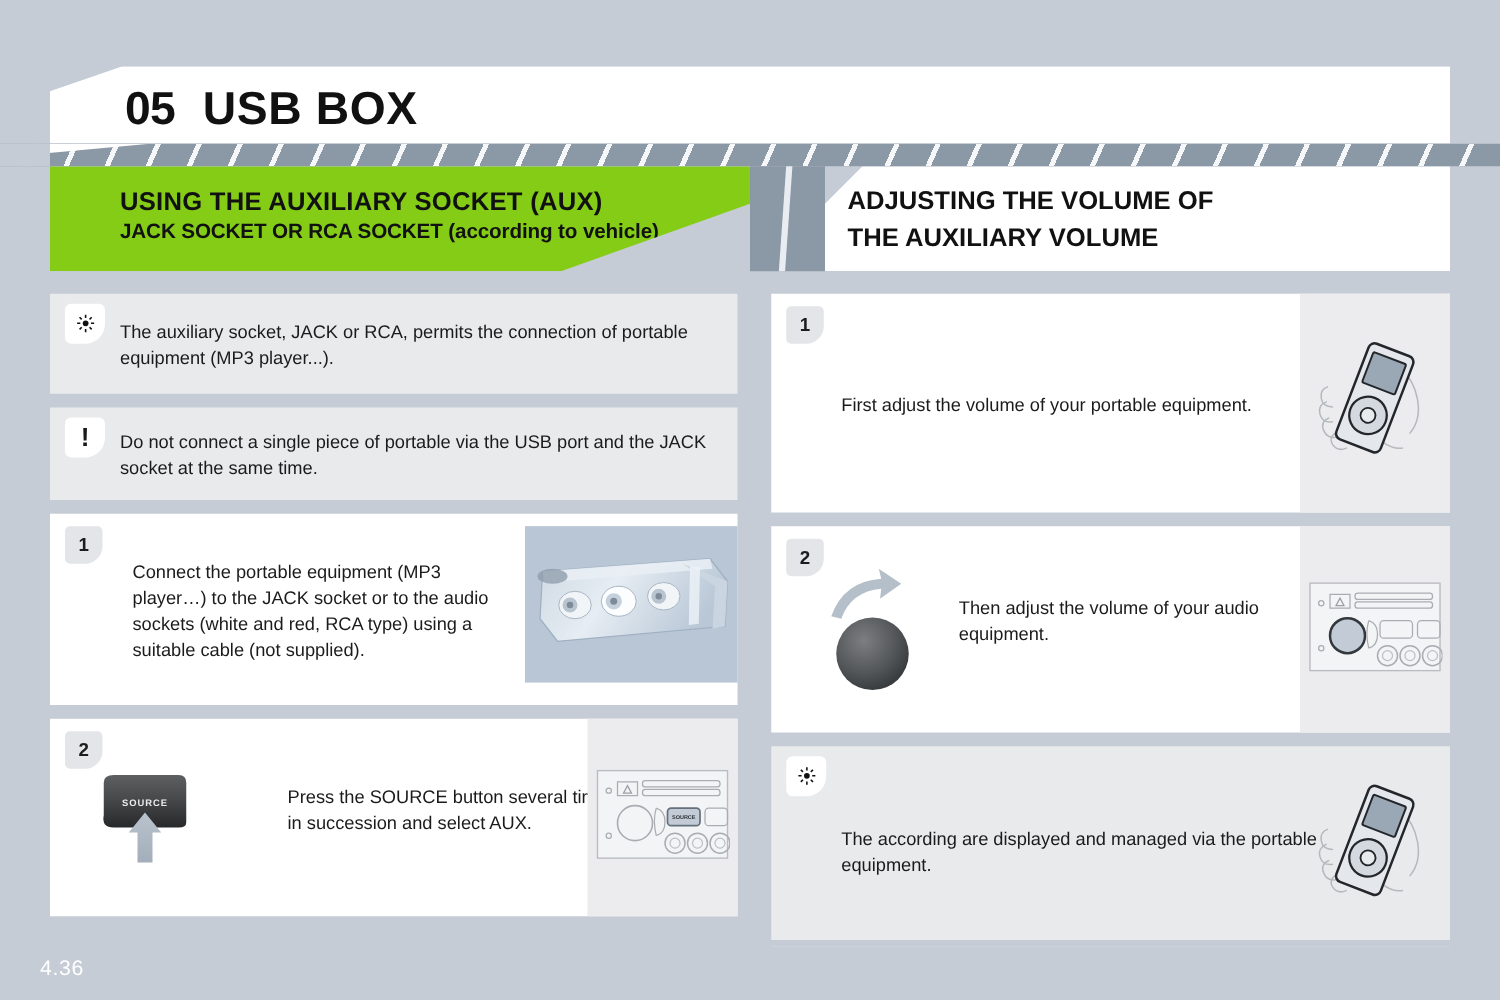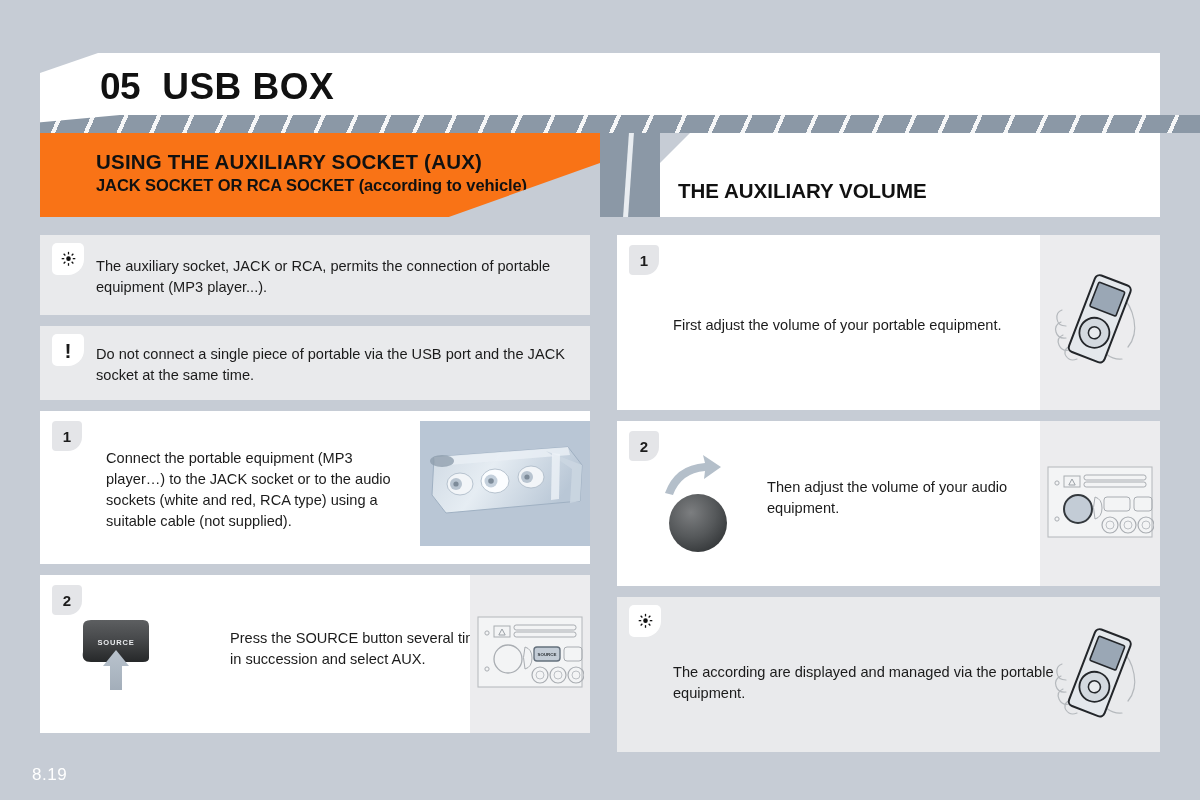--- a/index.html
+++ b/index.html
@@ -51,21 +51,21 @@
   }
   #band-cap-left {
     position: absolute; left: 0; top: 115px; width: 40px; height: 18px;
     background: #c6ccd5;
   }
 
   
   #section-head-left {
     position: absolute; left: 40px; top: 133px;
     width: 560px; height: 84px;
-    background: #f97316;
+    background: #84cc16;
     clip-path: polygon(0 0, 100% 0, 100% 30px, 100% 30px, 73% 100%, 0 100%);
   }
   #section-head-left .h1 {
     position: absolute; left: 56px; top: 17px;
     font-size: 20.5px; font-weight: bold; color: #111; letter-spacing: 0.2px;
     white-space: nowrap;
   }
   #section-head-left .h2 {
     position: absolute; left: 56px; top: 43px;
     font-size: 16.5px; font-weight: bold; color: #111; letter-spacing: -0.1px;
@@ -223,21 +223,21 @@
 
   <div id="section-head-left">
     <div class="h1">USING THE AUXILIARY SOCKET (AUX)</div>
     <div class="h2">JACK SOCKET OR RCA SOCKET (according to vehicle)</div>
   </div>
   <div id="wedge-gray"></div>
   <div id="wedge-stripe-a"></div>
 
   <div id="section-head-right">
     <div class="h1">
-      <br>
+      <span>ADJUSTING THE VOLUME OF</span><br>
       <span>THE AUXILIARY VOLUME</span>
     </div>
   </div>
 
   <div class="col" id="col-left">
 
     <div class="block grey" id="lb-tip">
       <div class="block-body">
         <div class="badge-icon">
           <span class="sun-icon">
@@ -473,15 +473,15 @@
               <circle cx="51" cy="68" r="15" fill="#d3d9df" stroke="#23262a" stroke-width="1.8"></circle>
               <circle cx="51" cy="68" r="6" fill="#e8ebee" stroke="#23262a" stroke-width="1.5"></circle>
             </g>
           </svg>
         </div>
       </div>
     </div>
   </div>
 
   <div id="footer-white-strip"></div>
-  <div id="page-number">8.19</div>
+  <div id="page-number">4.36</div>
 
 </div>
 
 </body></html>

